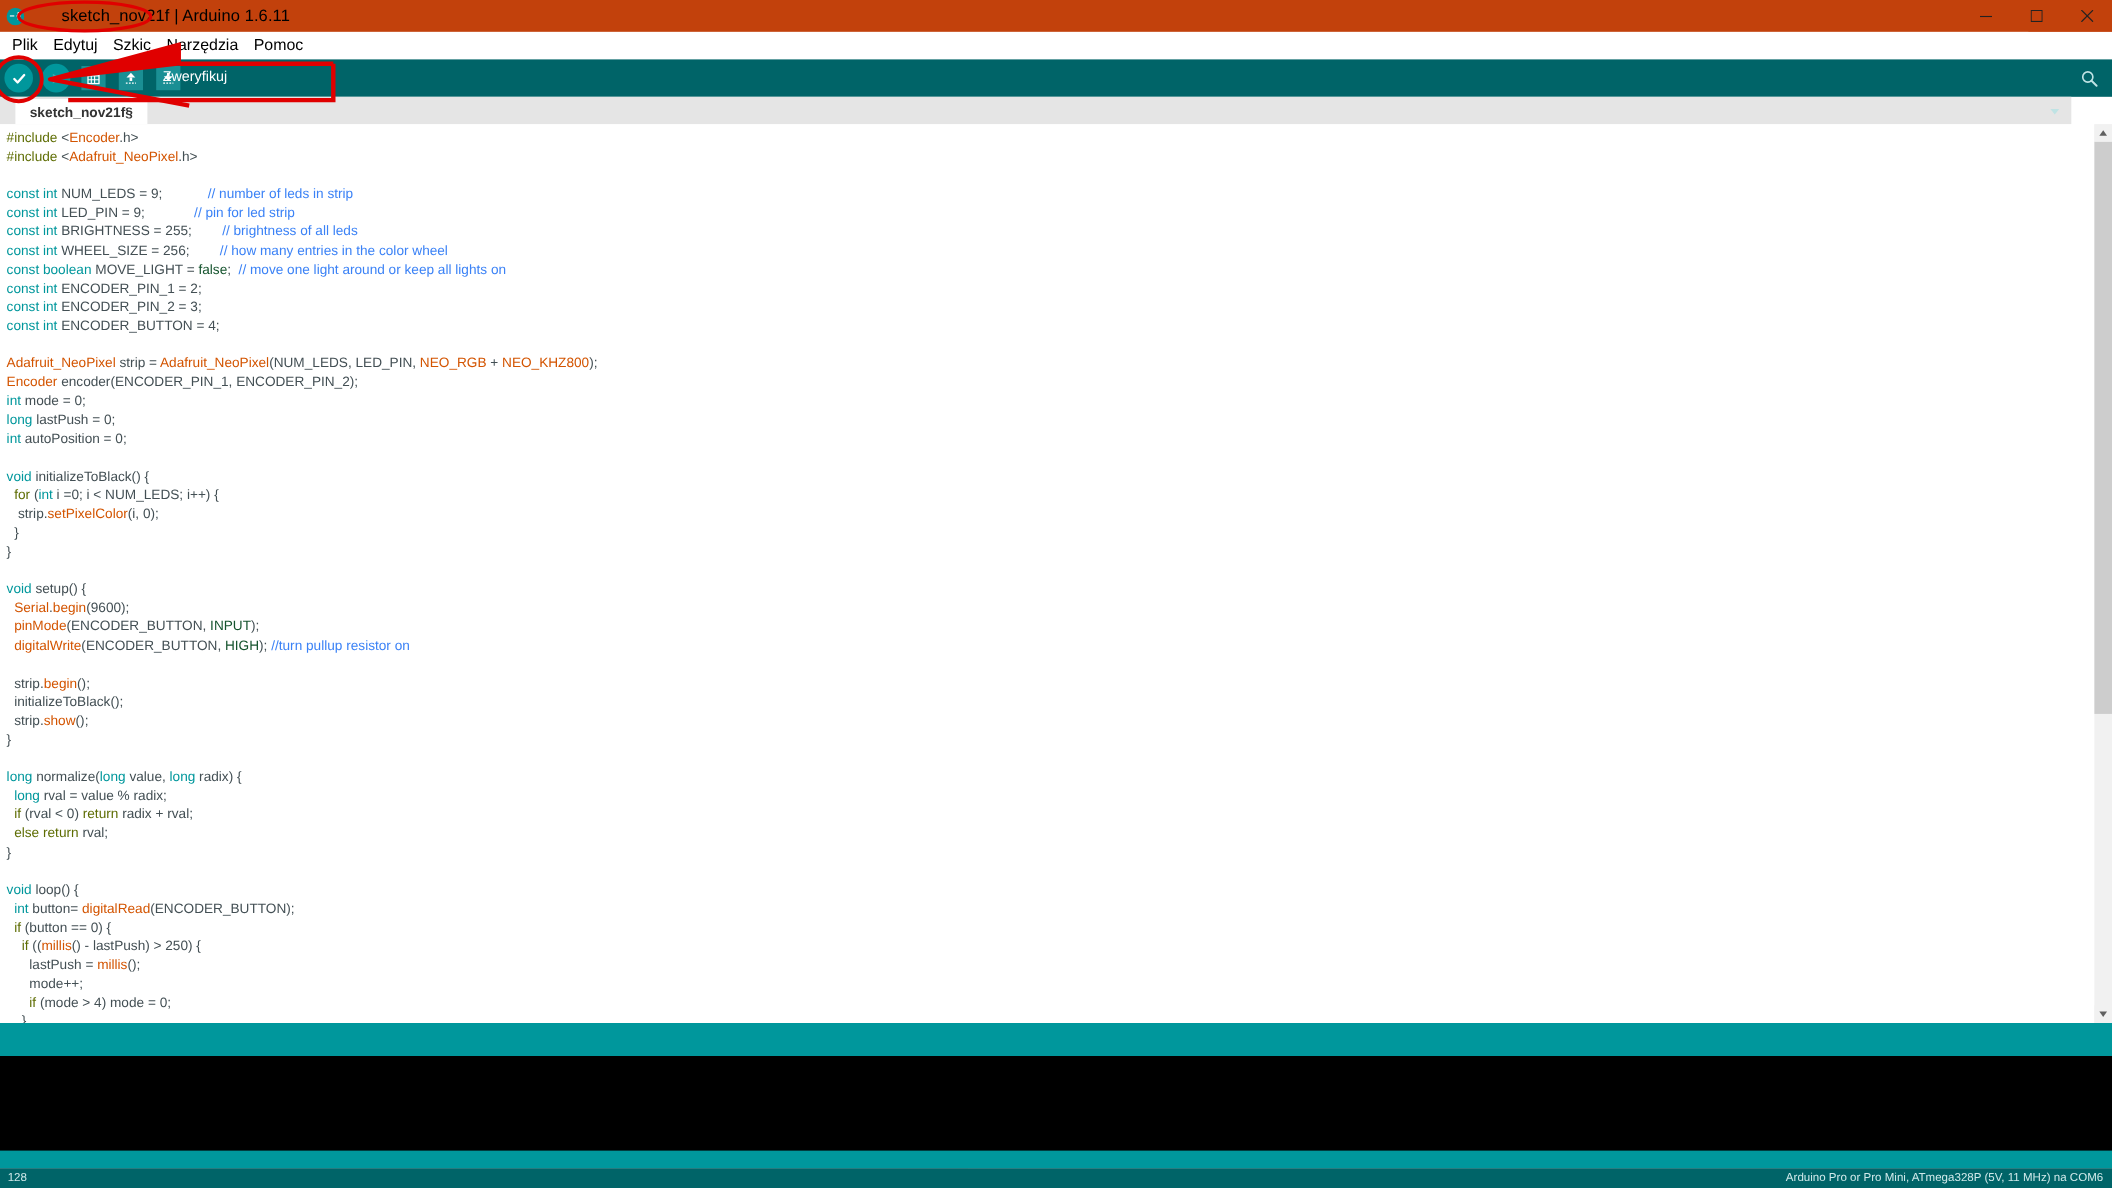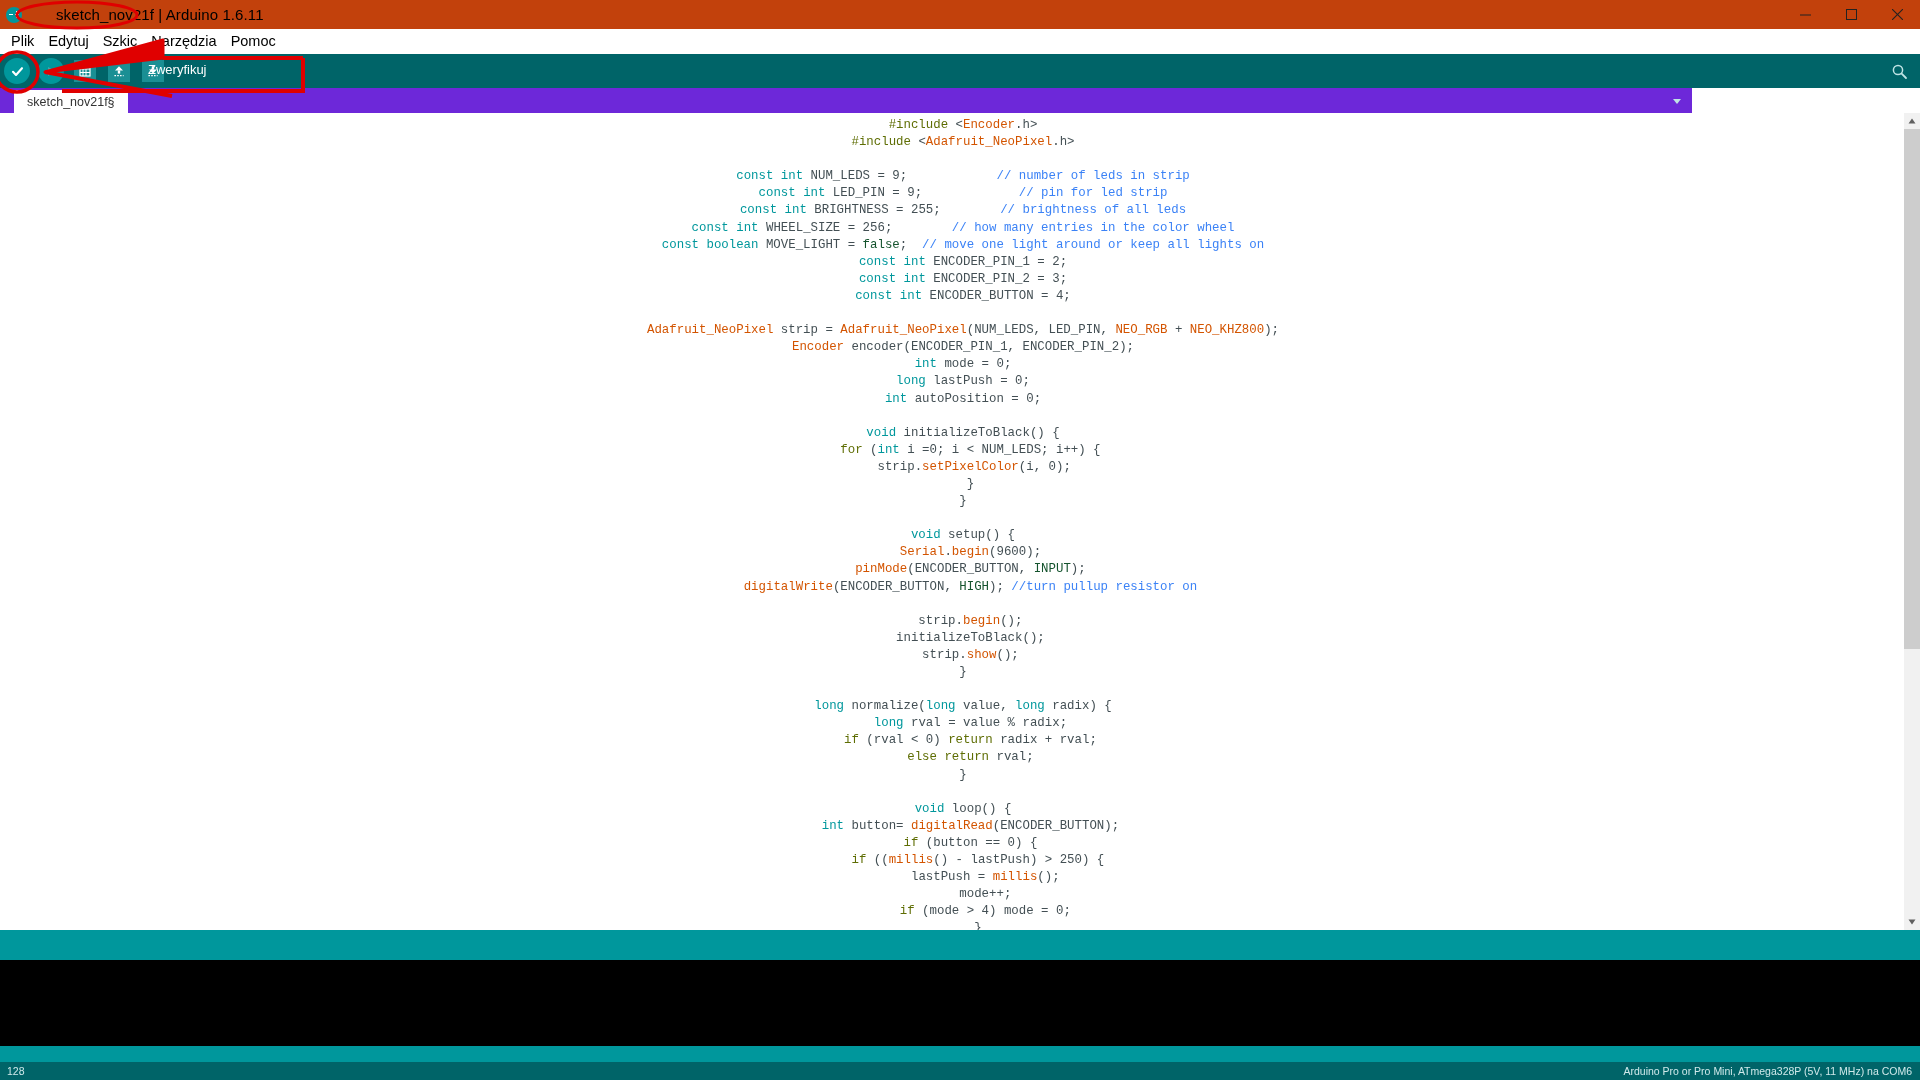--- a/index.html
+++ b/index.html
@@ -68,44 +68,43 @@
     font-size:13px;color:#ffffff;white-space:nowrap;text-align:center;
   }
   #toolbar-spacer{flex:1 1 auto;}
   #serial-monitor-btn{
     width:34px;height:34px;display:flex;align-items:center;justify-content:center;
     margin-right:4px;
   }
 
   
   #tabstrip{
-    position:absolute;left:0;top:88px;width:1692px;height:25px;
-    background:#6d28d9;display:flex;align-items:flex-end;
+    position:absolute;left:0;top:88px;width:1883px;height:25px;
+    background:#e5e5e5;display:flex;align-items:flex-end;font-weight:bold;
   }
   #tab-active{
     margin-left:14px;height:23px;background:#ffffff;
     display:flex;align-items:center;padding:0 13px;
     font-size:12.5px;color:#333;white-space:nowrap;
   }
   #tab-menu-btn{
     position:absolute;right:6px;top:4px;width:18px;height:18px;
     display:flex;align-items:center;justify-content:center;
   }
 
   
   #editor{
     position:absolute;left:0;top:113px;width:1920px;height:817px;
     background:#ffffff;overflow:hidden;
   }
   #code{
     padding:4px 0 0 6px;
-    font-family:Liberation Mono, monospace;
+    font-family:Liberation Sans, sans-serif;
     font-size:12.4px; line-height:17.1px;
     white-space:pre;
-    text-align:center;
   }
   .ln{height:17.1px;}
   
   .kw    { color:#00979c; }            
   .kw2   { color:#5e6d03; }            
   .fn    { color:#d35400; }            
   .lit   { color:#14532d; }            
   .cmt   { color:#3b82f6; }            
   .pre   { color:#5e6d03; }            
   .hdr   { color:#d35400; }            

